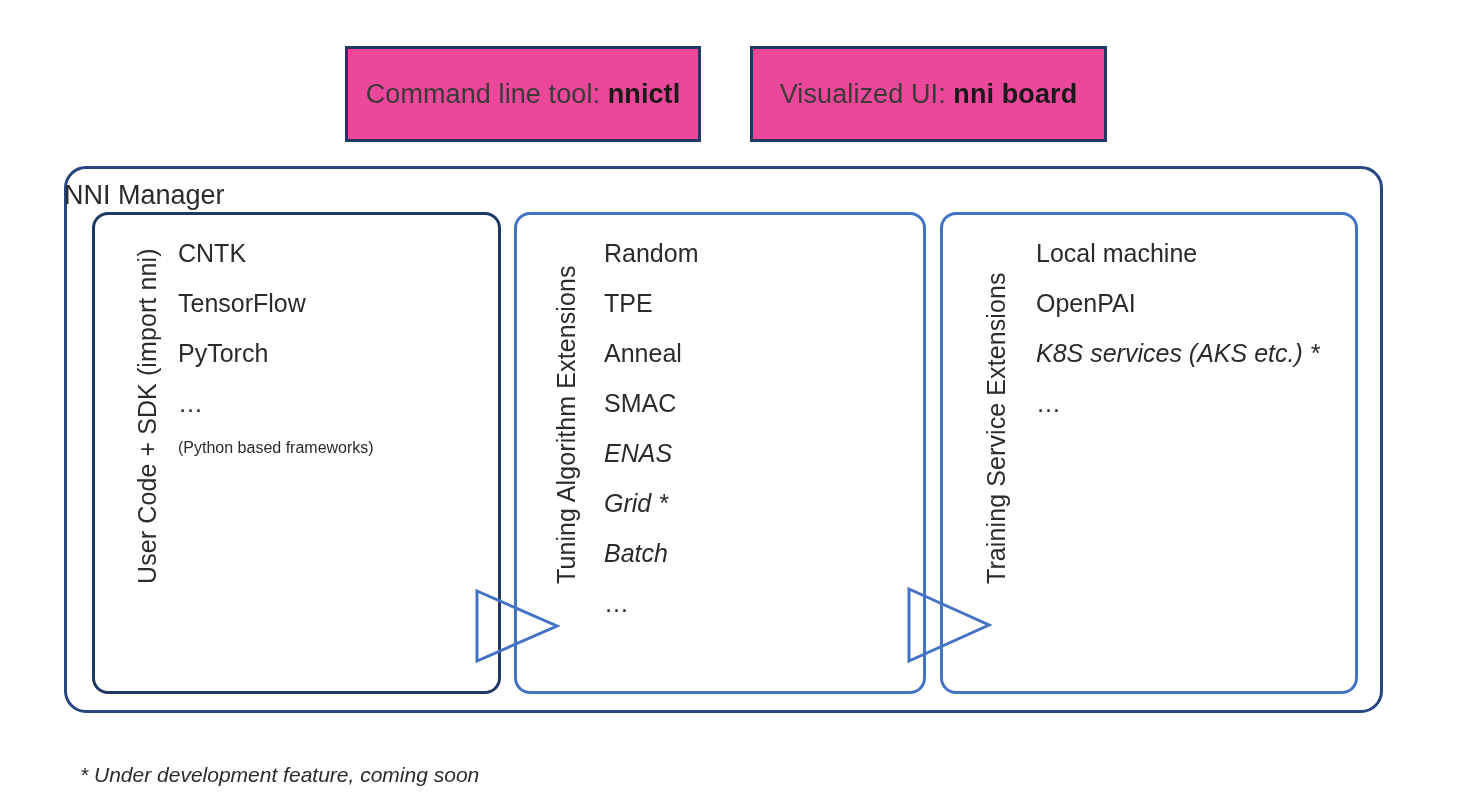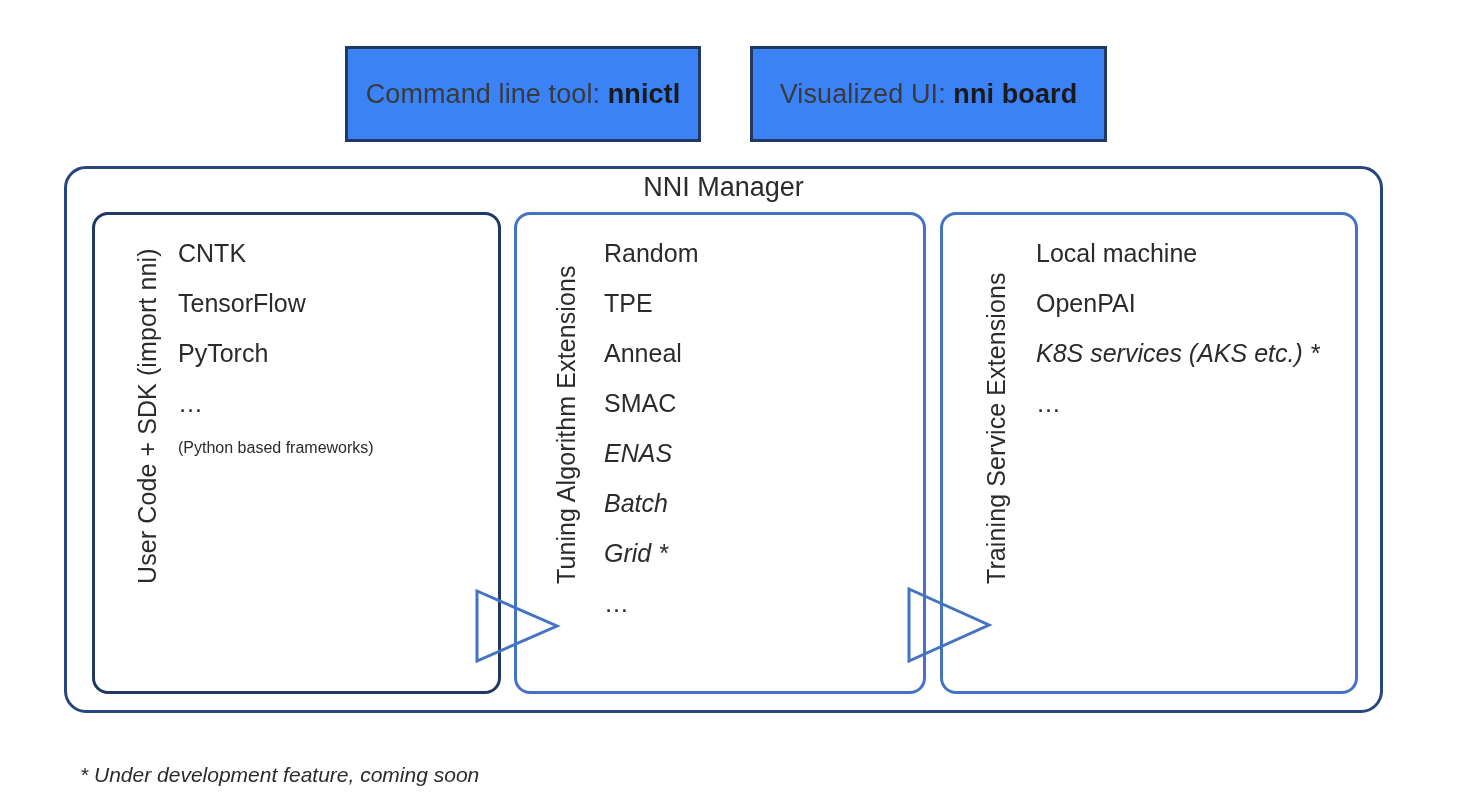--- a/index.html
+++ b/index.html
@@ -20,21 +20,21 @@
     position: absolute;
     left: 0; top: 0;
     width: 1484px;
     height: 806px;
   }
 
   
   .top-box {
     position: absolute;
     border: 3px solid #213764;
-    background: #3b82f6;
+    background: #ec4899;
     display: flex;
     align-items: center;
     justify-content: center;
     box-sizing: border-box;
   }
   .top-box-text {
     font-size: 27px;
     font-weight: 300;
     color: #3a3a3a;
     white-space: nowrap;
@@ -55,24 +55,23 @@
     top: 166px;
     width: 1319px;
     height: 547px;
     border: 3px solid #27457e;
     border-radius: 22px;
     background: #ffffff;
     box-sizing: border-box;
   }
   #nni-title {
     position: absolute;
-    top: 172px;
+    top: 180px;
     left: 64px;
     width: 1319px;
-    text-align: center;
     font-size: 27px;
     font-weight: 300;
     color: #2b2b2b;
   }
 
   
   .col-box {
     position: absolute;
     background: #ffffff;
     border-radius: 16px;
@@ -164,22 +163,22 @@
   </div>
 
   <div class="col-box col-blue" id="col-tuning"></div>
   <div class="vlabel" id="vlabel-tuning">Tuning Algorithm Extensions</div>
   <div class="item-list" id="list-tuning">
     <div class="item">Random</div>
     <div class="item">TPE</div>
     <div class="item">Anneal</div>
     <div class="item">SMAC</div>
     <div class="item italic">ENAS</div>
+    <div class="item italic">Grid *</div>
     <div class="item italic">Batch</div>
-    <div class="item italic">Grid *</div>
     <div class="item dots">…</div>
   </div>
 
   <div class="col-box col-blue" id="col-training"></div>
   <div class="vlabel" id="vlabel-training">Training Service Extensions</div>
   <div class="item-list" id="list-training">
     <div class="item">Local machine</div>
     <div class="item">OpenPAI</div>
     <div class="item italic">K8S services (AKS etc.) *</div>
     <div class="item dots">…</div>

